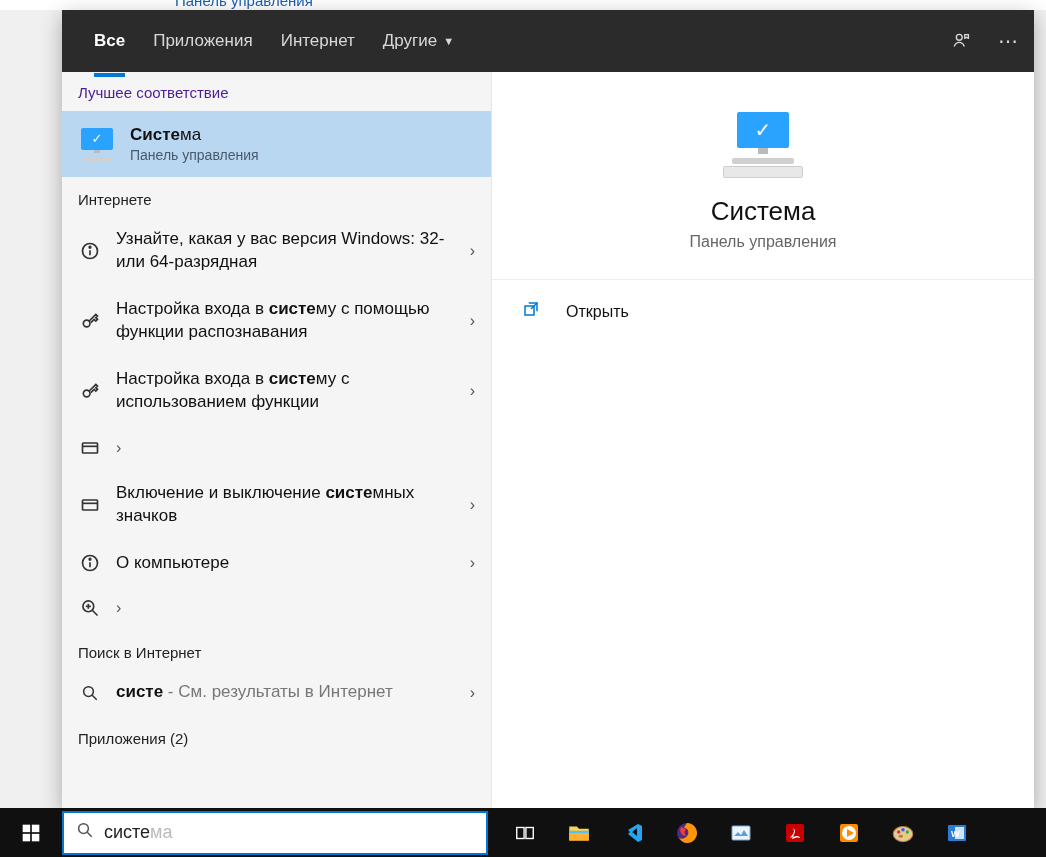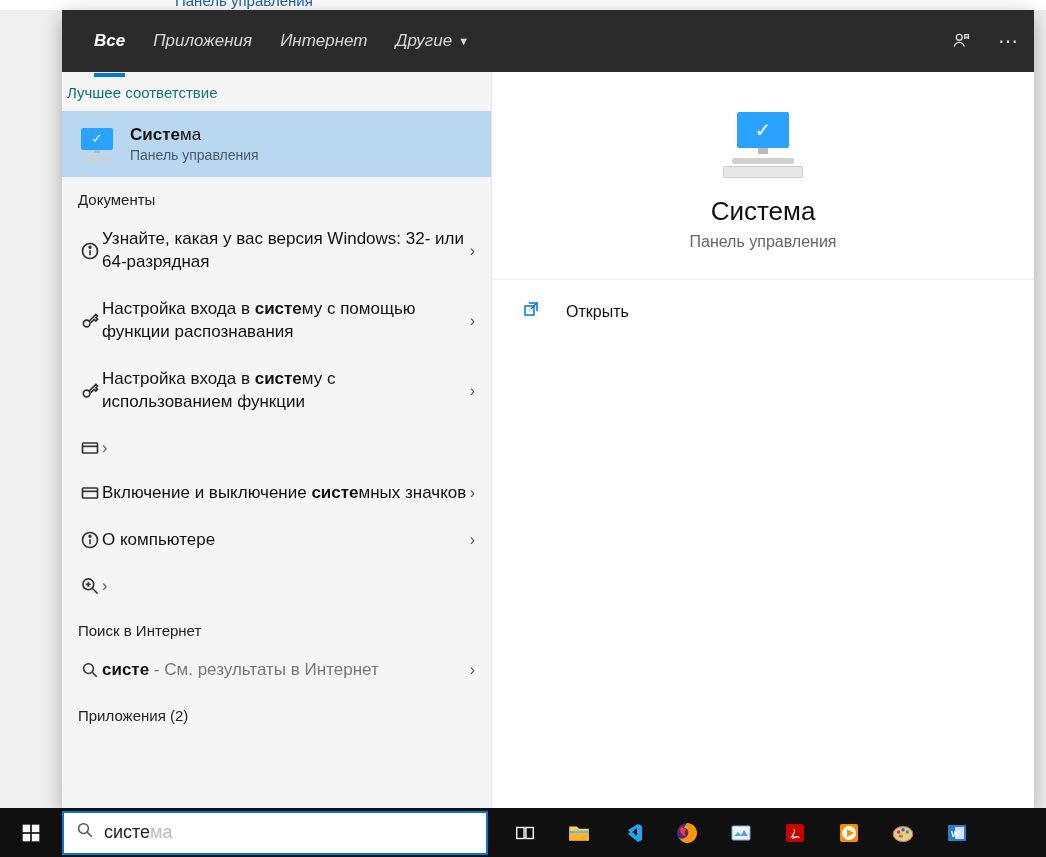--- a/index.html
+++ b/index.html
@@ -4,39 +4,39 @@
 <style>
 * { margin: 0; padding: 0; box-sizing: border-box; font-family: "Segoe UI", Tahoma, sans-serif; }
 body { width: 1046px; height: 857px; background: #f0f0f0; overflow: hidden; position: relative; }
 
 .top-fragment { position:absolute; top:0; left:0; right:0; height:10px; background:#fff; }
 .top-fragment .fake-link { position:absolute; left:175px; top:-8px; color:#1a5fb4; font-size:15px; }
 
 .search-panel { position:absolute; top:10px; left:62px; right:12px; bottom:49px; background:#fff; box-shadow:0 6px 20px rgba(0,0,0,.3); display:flex; flex-direction:column; }
 
 .tabs-bar { background:#2b2b2b; height:62px; display:flex; align-items:center; padding:0 18px; position:relative; }
-.tab { color:#d8d8d8; font-size:17px; padding:0 14px; height:72px; display:flex; align-items:center; cursor:pointer; position:relative;font-style:italic; }
+.tab { color:#d8d8d8; font-size:17px; padding:0 14px; height:72px; display:flex; align-items:center; cursor:pointer; position:relative; }
 .tab.active { color:#fff; font-weight:600; }
 .tab.active::after { content:""; position:absolute; bottom:0; left:14px; right:14px; height:4px; background:#0078d4; }
 .tab .chev { margin-left:6px; font-size:11px; }
 .tabs-right { position:absolute; right:14px; top:0; height:62px; display:flex; align-items:center; gap:22px; color:#d8d8d8; }
 .tabs-right .icon { width:24px; height:24px; display:flex; align-items:center; justify-content:center; cursor:pointer; font-size:20px; }
 
 .panel-body { flex:1; display:flex; overflow:hidden; }
 
 .results-col { width:430px; background:#f5f5f5; overflow-y:auto; border-right:1px solid #e5e5e5; }
-.section-header { padding:12px 5px 10px; font-size:15px; color:#0f766e; }
+.section-header { padding:12px 16px 10px; font-size:15px; color:#4c1d95; }
 
 .best-match { background:#b9d7f1; padding:14px 16px; display:flex; align-items:center; gap:14px; cursor:pointer; }
 .best-match .pc-icon { width:38px; height:38px; display:flex; align-items:center; justify-content:center; }
 .best-match .title { font-size:17px; color:#111; }
 .best-match .title b { font-weight:700; }
 .best-match .subtitle { font-size:14px; color:#4a5a6a; margin-top:2px; }
 
-.result-item { display:flex; align-items:center; padding:12px 16px; cursor:pointer; }
+.result-item { display:flex; align-items:center; padding:12px 16px; gap:14px; cursor:pointer; }
 .result-item .ricon { width:24px; display:flex; justify-content:center; color:#333; font-size:18px; flex-shrink:0; }
 .result-item .rtext { flex:1; font-size:17px; color:#111; line-height:1.35; }
 .result-item .rtext .hint { color:#777; }
 .result-item .rtext b { font-weight:700; }
 .result-item .chevron { color:#555; font-size:16px; }
 
 .section-sub { padding:14px 16px 8px; font-size:15px; color:#222; }
 
 .preview-col { flex:1; background:#fff; display:flex; flex-direction:column; }
 .preview-top { display:flex; flex-direction:column; align-items:center; padding:40px 0 28px; border-bottom:1px solid #eee; }
@@ -115,21 +115,21 @@
             <div class="monitor-neck" style="width:6px;height:3px"></div>
             <div class="monitor-stand" style="width:28px;height:4px"></div>
           </div>
         </div>
         <div>
           <div class="title"><b>Систе</b><span>ма</span></div>
           <div class="subtitle">Панель управления</div>
         </div>
       </div>
 
-      <div class="section-sub">Документы</div>
+      <div class="section-sub">Интернете</div>
 
       <div id="settings-list">
           <div class="result-item">
             <div class="ricon">
               <svg width="20" height="20" viewBox="0 0 24 24" fill="none" stroke="#333" stroke-width="2">
                 <circle cx="12" cy="12" r="9"></circle>
                 <line x1="12" y1="11" x2="12" y2="17"></line>
                 <circle cx="12" cy="7.5" r="1" fill="#333"></circle>
               </svg>
             </div>

